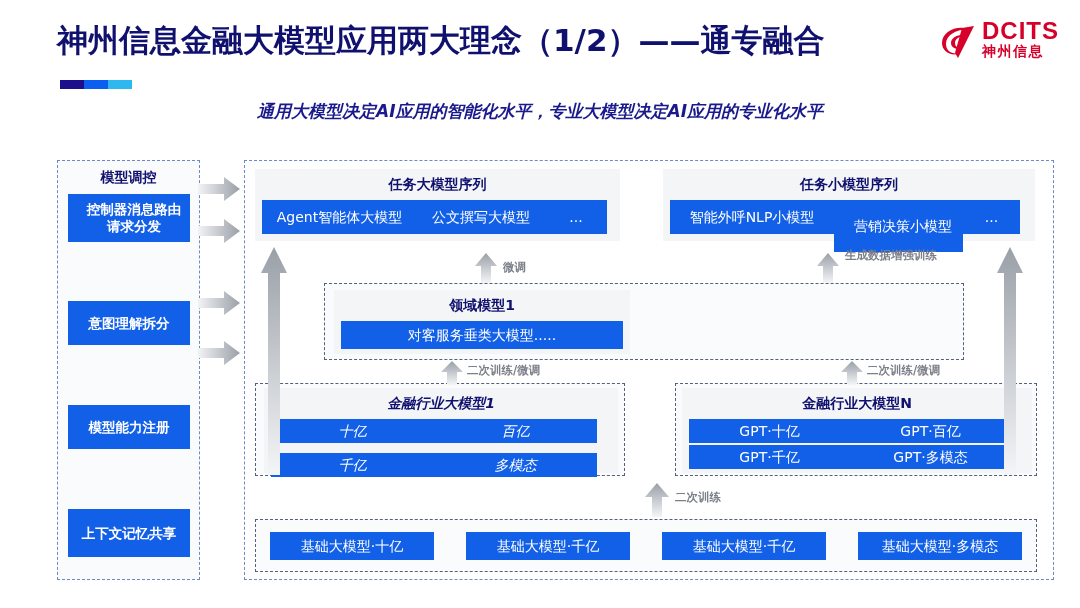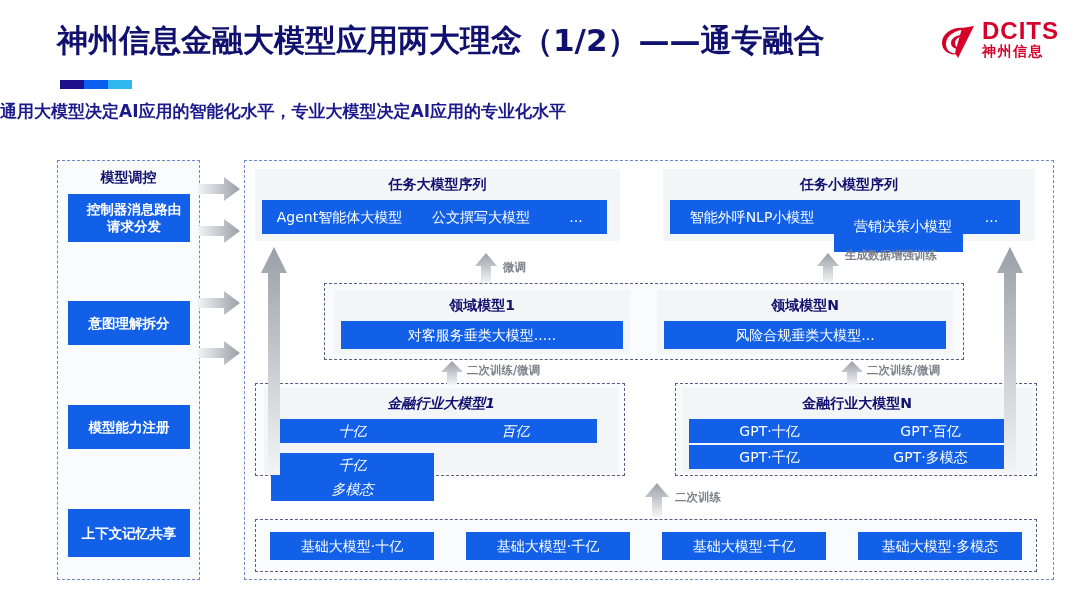--- a/index.html
+++ b/index.html
@@ -26,21 +26,21 @@
 
   
   .logo { position: absolute; right: 12px; top: 16px; width: 130px; height: 56px; }
   .logo-mark { position: absolute; left: 0; top: 6px; width: 40px; height: 40px; }
   .logo-txt { position: absolute; left: 44px; top: 2px; }
   .logo-en { font-size: 24px; font-weight: bold; color: #d6002a; letter-spacing: 1px; line-height: 1.05; font-family: "Liberation Sans", sans-serif; }
   .logo-cn { font-size: 14px; font-weight: bold; color: #d6002a; letter-spacing: 1.5px; line-height: 1.2; }
 
   .subtitle {
     position: absolute; left: 0; top: 100px; width: 1080px;
-    font-size: 17px; font-weight: bold; color: #1a1a8c;
+    text-align: center; font-size: 17px; font-weight: bold; color: #1a1a8c; font-style: italic;
   }
 
   
   .sidebar {
     position: absolute; left: 57px; top: 160px; width: 143px; height: 420px;
     border: 1px dashed #6f88c8; background: #fafbfd;
   }
   .sb-title {
     position: absolute; left: 0; top: 8px; width: 100%;
     text-align: center; font-size: 14px; font-weight: bold; color: #10106e;
@@ -174,36 +174,30 @@
       </div>
     </div>
 
     <div class="dashed" style="left:79px; top:122px; width:640px; height:77px; background:#fafbfc;">
       <div class="panel" style="left:9px; top:6px; width:296px; height:64px;">
         <div class="panel-title">领域模型1</div>
         <div class="row">
           <div class="blue-box" style="width:282px; height:28px;">对客服务垂类大模型.....</div>
         </div>
       </div>
-      <div class="panel" style="left:332px; top:6px; width:296px; height:64px;">
-        <div class="panel-title">领域模型N</div>
-        <div class="row">
-          <div class="blue-box" style="width:282px; height:28px;">风险合规垂类大模型...</div>
-        </div>
-      </div>
     </div>
 
     <div class="dashed" style="left:10px; top:222px; width:370px; height:93px; background:#fafbfc;font-style:italic;">
       <div class="panel" style="left:8px; top:4px; width:354px; height:85px;">
         <div class="panel-title">金融行业大模型1</div>
         <div class="row" style="padding-bottom:2px;">
           <div class="blue-box" style="width:163px; height:24px;">十亿</div>
           <div class="blue-box" style="width:163px; height:24px;">百亿</div>
         </div>
-        <div class="row" style="padding-top:8px;flex-direction:column;">
+        <div class="row" style="padding-top:8px;">
           <div class="blue-box" style="width:163px; height:24px;">千亿</div>
           <div class="blue-box" style="width:163px; height:24px;">多模态</div>
         </div>
       </div>
     </div>
 
     <div class="dashed" style="left:430px; top:222px; width:362px; height:93px; background:#fafbfc;">
       <div class="panel" style="left:6px; top:4px; width:350px; height:85px;">
         <div class="panel-title">金融行业大模型N</div>
         <div class="row" style="padding-bottom:2px;">

